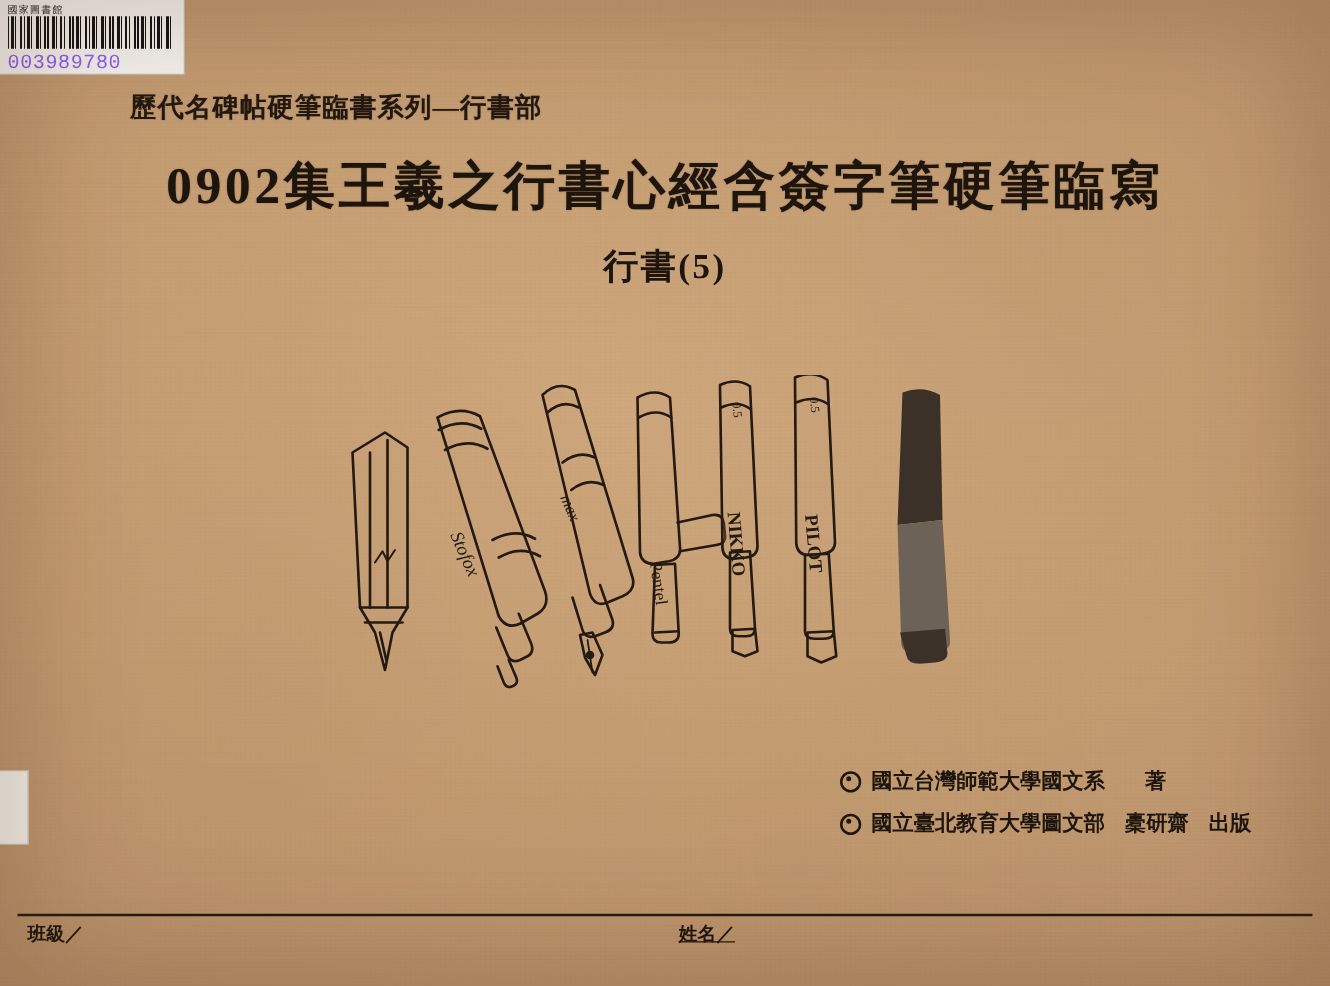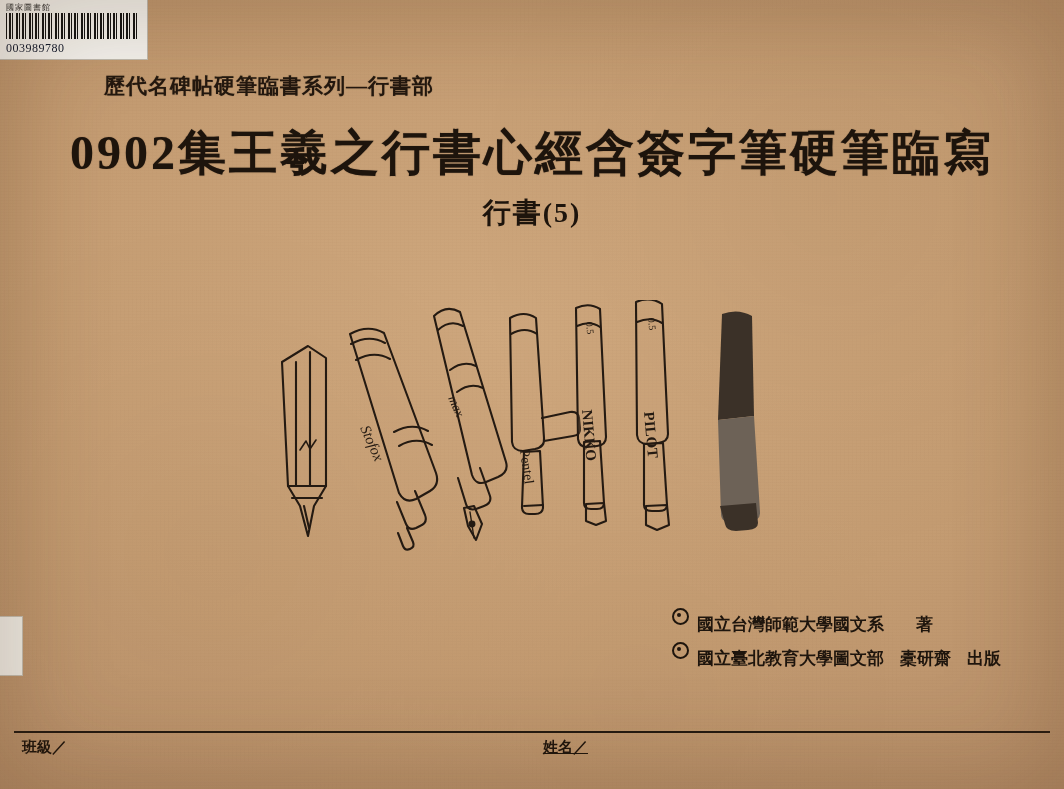--- a/index.html
+++ b/index.html
@@ -62,24 +62,24 @@
   .barcode-bars {
     height: 26px;
     width: 132px;
     background-image: repeating-linear-gradient(90deg,
       #121212 0px, #121212 1px, #f3f1ec 1px, #f3f1ec 3px,
       #121212 3px, #121212 5px, #f3f1ec 5px, #f3f1ec 6px,
       #121212 6px, #121212 7px, #f3f1ec 7px, #f3f1ec 10px,
       #121212 10px, #121212 12px, #f3f1ec 12px, #f3f1ec 13px);
   }
   .barcode-num {
-    font-family: Liberation Serif, serif;
-    font-size: 12px;
+    font-family: Liberation Mono, monospace;
+    font-size: 16px;
     letter-spacing: .5px;
-    color: #0f172a;
+    color: #8b5cf6;
     margin-top: 2px;
   }
 
   
   .left-tab {
     position: absolute;
     left: 0;
     top: 616px;
     width: 22px;
     height: 58px;
@@ -100,21 +100,21 @@
     letter-spacing: 1px;
     white-space: nowrap;
     text-shadow: 0 0 1px rgba(35,24,15,.4);
   }
   .main-title {
     position: absolute;
     left: 0;
     right: 0;
     top: 121px;
     text-align: center;
-    font-size: 48px;
+    font-size: 41px;
     font-weight: 700;
     color: #1d140c;
     letter-spacing: 3px;
     white-space: nowrap;
     text-shadow: 0 0 1px rgba(29,20,12,.5);
   }
   .sub-title {
     position: absolute;
     left: 0;
     right: 0;
@@ -141,21 +141,21 @@
   .credits {
     position: absolute;
     left: 672px;
     top: 608px;
     color: #1e150d;
     font-size: 17px;
     font-weight: 700;
     line-height: 34px;
     white-space: nowrap;
   }
-  .credit-row { display: flex; align-items: flex-start; }
+  .credit-row { display: flex; align-items: center; }
   .bullet-icon {
     display: inline-block;
     width: 13px; height: 13px;
     border: 2px solid #1e150d;
     border-radius: 50%;
     position: relative;
     margin-right: 8px;
     flex: 0 0 auto;
   }
   .bullet-icon::after {

